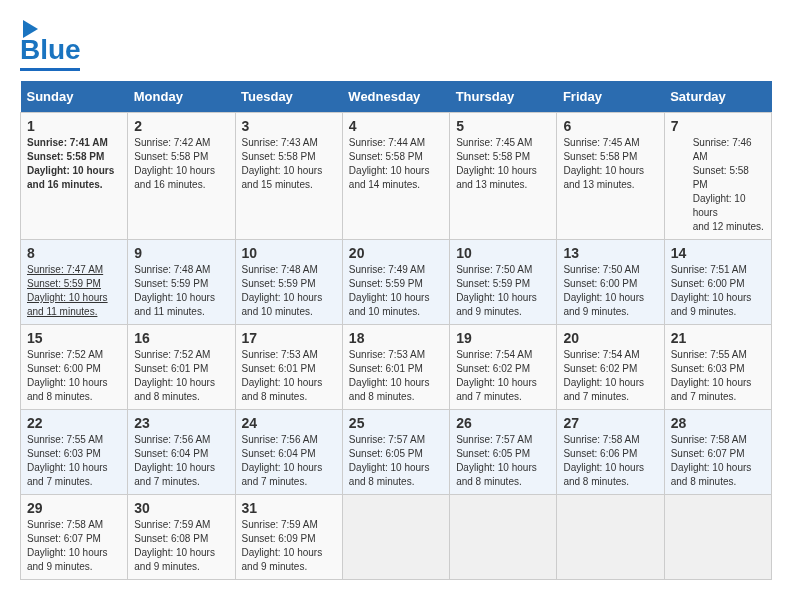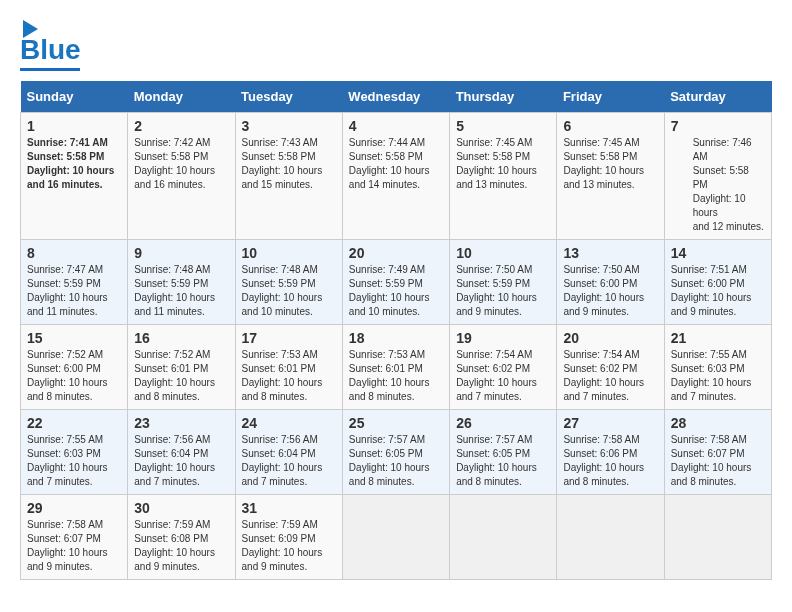--- a/index.html
+++ b/index.html
@@ -176,21 +176,21 @@
           <span class="day-num">7</span>
           <div class="day-info" style="white-space: pre-line; margin-left: 22px;">Sunrise: 7:46 AM
 Sunset: 5:58 PM
 Daylight: 10 hours
 and 12 minutes.</div>
         </td>
       </tr>
       <tr>
         <td>
           <span class="day-num">8</span>
-          <div class="day-info" style="white-space: pre-line;">Sunrise: 7:47 AM
+          <div class="day-info" style="white-space: pre-line; text-decoration: underline;">Sunrise: 7:47 AM
 Sunset: 5:59 PM
 Daylight: 10 hours
 and 11 minutes.</div>
         </td>
         <td>
           <span class="day-num">9</span>
           <div class="day-info" style="white-space: pre-line;">Sunrise: 7:48 AM
 Sunset: 5:59 PM
 Daylight: 10 hours
 and 11 minutes.</div>

